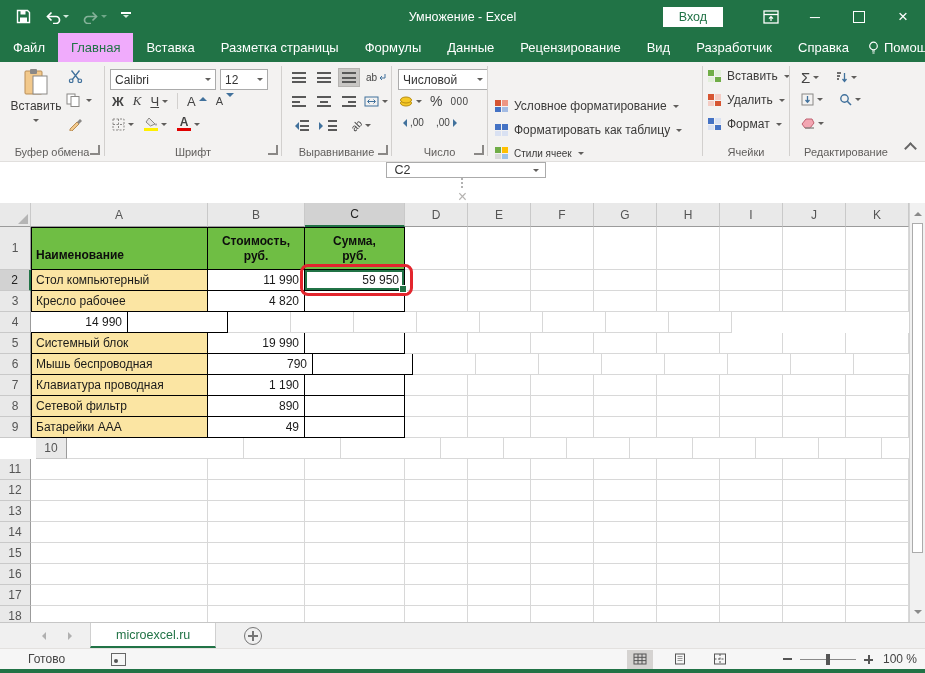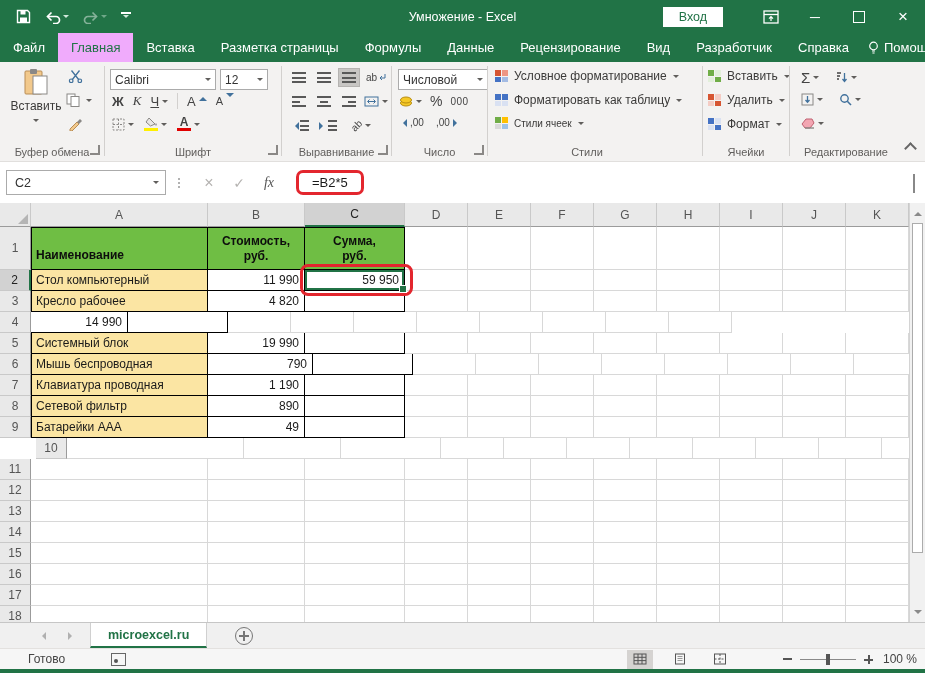--- a/index.html
+++ b/index.html
@@ -47,21 +47,21 @@
   .ffx{font-style:italic;font-family:"Liberation Serif",serif;font-size:14px;color:#555;}
   .bld{font-weight:bold;} .itl{font-style:italic;} .unl{text-decoration:underline;}
   .chev{width:7px;height:7px;border-left:2px solid #666;border-top:2px solid #666;transform:rotate(45deg);}
   .minigrid{width:13px;height:12px;display:grid;grid-template-columns:1fr 1fr;grid-template-rows:1fr 1fr;gap:1px;}
   .minigrid b{display:block;}
   .tri-l{width:0;height:0;border:4px solid transparent;border-right-color:#8a8a8a;}
   .tri-r{width:0;height:0;border:4px solid transparent;border-left-color:#8a8a8a;}
   .tri-u{width:0;height:0;border:4px solid transparent;border-bottom-color:#8a8a8a;}
   .tri-d{width:0;height:0;border:4px solid transparent;border-top-color:#8a8a8a;}
   
-  .fbar{position:absolute;left:0;top:161px;width:925px;height:41px;background:#fff;border-top:1px solid #E1DFDD;border-bottom:1px solid #CFCFCF;display:flex;align-items:center;}
+  .fbar{position:absolute;left:0;top:161px;width:925px;height:41px;background:#fff;border-top:1px solid #E1DFDD;border-bottom:1px solid #CFCFCF;display:flex;align-items:center;flex-direction:column;}
   .namebox{margin-left:6px;width:150px;height:23px;border:1px solid #ABABAB;background:#fff;display:flex;align-items:center;font-size:12.5px;color:#333;padding-left:8px;}
   .namebox .gc{margin-left:auto;margin-right:6px;}
   .dots3{display:flex;flex-direction:column;gap:2px;margin:0 14px 0 12px;}
   .dots3 b{width:2px;height:2px;border-radius:50%;background:#999;}
   .fbico{width:30px;text-align:center;font-size:14px;color:#B5B3B1;}
   .redbox{margin-left:12px;border:3px solid #E3262E;border-radius:7px;padding:2px 13px;font-size:13px;color:#1a1a1a;background:#fff;}
   .fbarrow{margin-left:auto;margin-right:10px;}
   .chevd{width:7px;height:7px;border-left:2px solid #888;border-bottom:2px solid #888;transform:rotate(-45deg);}
   
   .sheet{position:absolute;left:0;top:203px;width:909px;height:419px;overflow:hidden;background:#fff;}
@@ -86,21 +86,21 @@
   .selcell::after{content:'';position:absolute;right:-3px;bottom:-3px;width:6px;height:6px;background:#217346;border:1px solid #fff;z-index:5;}
   
   .vscroll{position:absolute;right:0;top:203px;width:16px;height:419px;background:#F1F1F1;border-left:1px solid #D4D4D4;box-sizing:border-box;}
   .vbtn{height:17px;display:flex;align-items:center;justify-content:center;}
   .vthumb{position:absolute;left:2px;right:2px;top:20px;height:330px;background:#fff;border:1px solid #ABABAB;box-sizing:border-box;}
   .vbtn.bot{position:absolute;bottom:0;left:0;right:0;}
   
   .stabs{position:absolute;left:0;top:622px;width:925px;height:26px;background:#F0F0F0;border-top:1px solid #C6C6C6;box-sizing:border-box;display:flex;align-items:stretch;}
   .snav{display:flex;align-items:center;gap:22px;padding:0 14px 0 38px;}
   .stab{background:#fff;border-right:1px solid #D0D0D0;border-left:1px solid #D0D0D0;border-bottom:2px solid #217346;
-        display:flex;align-items:center;padding:0 17px;font-size:12.5px;font-weight:bold;color:#217346;box-sizing:border-box;}
+        display:flex;align-items:center;padding:0 25px;font-size:12.5px;font-weight:normal;color:#217346;box-sizing:border-box;}
   .plusc{width:16px;height:16px;border:1px solid #767676;border-radius:50%;position:relative;margin:4px 0 0 28px;}
   .plusc::before,.plusc::after{content:'';position:absolute;background:#767676;}
   .plusc::before{left:3px;right:3px;top:7px;height:1.5px;}
   .plusc::after{top:3px;bottom:3px;left:7px;width:1.5px;}
   
   .sbar{position:absolute;left:0;top:648px;width:925px;height:21px;background:#F6F6F6;border-top:1px solid #E3E1DF;box-sizing:border-box;display:flex;align-items:center;font-size:12px;color:#444;}
   .sready{margin-left:28px;}
   .macroic{width:13px;height:11px;border:1px solid #666;margin-left:46px;position:relative;}
   .macroic::after{content:'';position:absolute;left:2px;bottom:2px;width:4px;height:4px;background:#555;border-radius:50%;}
   .views{position:absolute;left:627px;display:flex;align-items:center;gap:14px;}
@@ -401,21 +401,21 @@
         <span class="rbtn">
             <span style="font-size:10px;color:#444;">,00</span>
             <span class="tri-r" style="border-left-color:#41719C;"></span>
           </span>
       </div>
       <div class="glabel">Число</div>
       <span class="launch"></span>
     </div>
     <span class="vsep" style="left:487px;"></span>
 
-    <div class="grp" style="left:489px;width:196px;">
+    <div class="grp" style="left:489px;width:196px;margin-top:30px;">
       <div class="rr r1" style="left:6px;">
         <span class="minigrid">
             <b style="background:#D65532;"></b>
             <b style="background:#ED9583;"></b>
             <b style="background:#4472C4;"></b>
             <b style="background:#A3BBE3;"></b>
           </span>
         <span class="lab" style="font-size:12px;color:#3b3a39;">Условное форматирование</span>
           <span class="gc"></span>
       </div>

